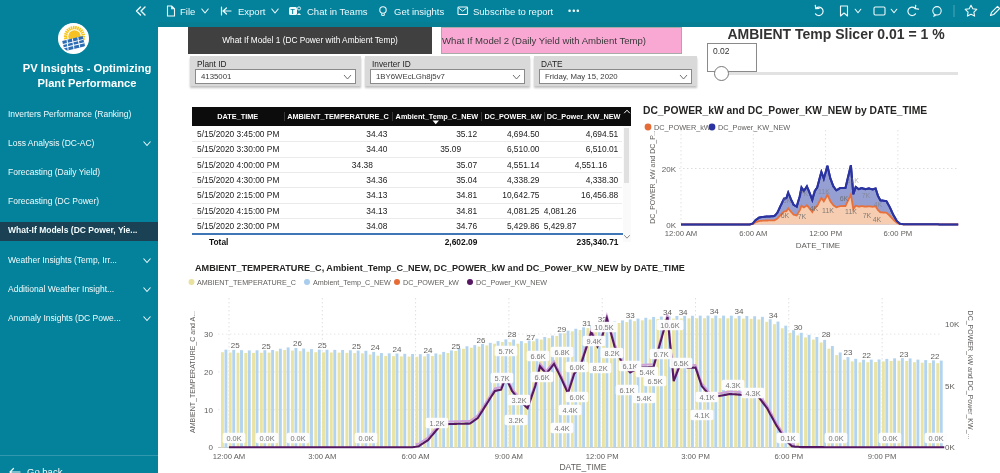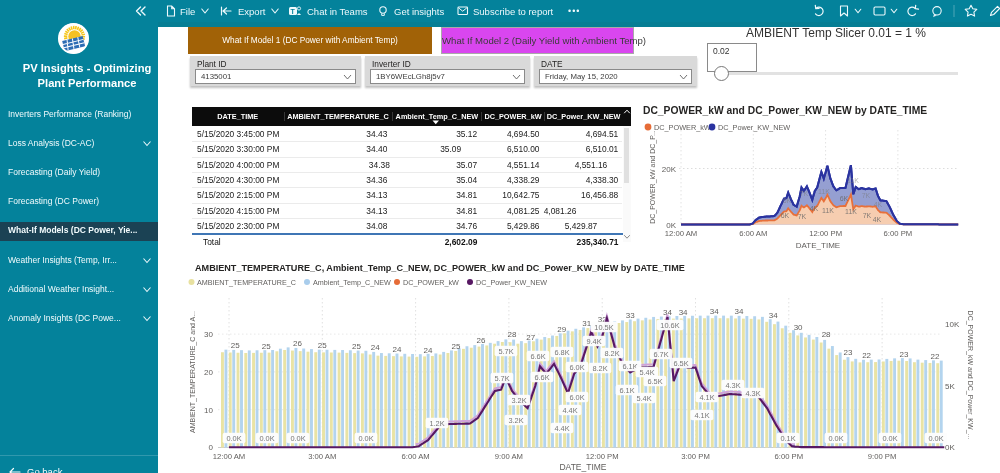--- a/index.html
+++ b/index.html
@@ -97,41 +97,41 @@
 <div class="abs" style="left:8px;top:313px;width:140px;color:#f2fbfd;font-size:8.5px;white-space:nowrap;overflow:hidden">Anomaly Insights (DC Powe...</div>
 <svg class="abs" style="left:142px;top:315px" width="10" height="8">
     <path d="M 1.5 1.5 L 5 5.5 L 8.5 1.5" stroke="#e8f6fa" stroke-width="1.1" fill="none"></path>
   </svg>
 <div class="abs" style="left:0;top:455px;width:158px;height:1px;background:rgba(255,255,255,0.18)"></div>
 <svg class="abs" style="left:8px;top:467px" width="14" height="10">
     <path d="M 12 5 H 2 M 5.5 1.5 L 2 5 L 5.5 8.5" stroke="#f2fbfd" stroke-width="1.2" fill="none" stroke-linecap="round" stroke-linejoin="round"></path>
   </svg>
 <div class="abs" style="left:27px;top:466px;color:#f2fbfd;font-size:9.5px">Go back</div>
 <div class="abs" style="left:158px;top:22px;width:842px;height:4.5px;background:#067e94"></div>
-<div class="abs" style="left:188px;top:26.5px;width:244px;height:27.5px;background:#a16207;color:#fff;font-size:8.3px;text-align:center;line-height:27.5px;white-space:nowrap">What If Model 1 (DC Power with Ambient Temp)</div>
-<div class="abs" style="left:441px;top:26.5px;width:193px;height:27.5px;background:#d946ef;border:1px solid #a9a9a9;color:#3a3a3a;font-size:9.6px;text-align:right;line-height:26px;white-space:nowrap">What If Model 2 (Daily Yield with Ambient Temp)</div>
+<div class="abs" style="left:188px;top:26.5px;width:244px;height:27.5px;background:#404040;color:#fff;font-size:8.3px;text-align:center;line-height:27.5px;white-space:nowrap">What If Model 1 (DC Power with Ambient Temp)</div>
+<div class="abs" style="left:441px;top:26.5px;width:241px;height:27.5px;background:#f9a8d4;border:1px solid #a9a9a9;color:#3a3a3a;font-size:9.6px;text-align:left;line-height:26px;white-space:nowrap">What If Model 2 (Daily Yield with Ambient Temp)</div>
 <div class="abs" style="left:190px;top:56px;width:171px;height:30px;background:#d9d9d9;box-shadow:0 2px 2px rgba(0,0,0,0.25)"></div>
 <div class="abs" style="left:197px;top:58.5px;color:#252423;font-size:8.3px">Plant ID</div>
 <div class="abs" style="left:195px;top:69px;width:161px;height:15px;background:#fff;border:1px solid #8a8a8a;color:#3b3b3b;font-size:7.8px;line-height:13.5px;padding-left:5px">4135001</div>
 <svg class="abs" style="left:343px;top:73.5px" width="9" height="6">
     <path d="M 1 1 L 4.5 5 L 8 1" stroke="#606060" stroke-width="0.9" fill="none"></path>
   </svg>
 <div class="abs" style="left:365px;top:56px;width:165px;height:30px;background:#d9d9d9;box-shadow:0 2px 2px rgba(0,0,0,0.25)"></div>
 <div class="abs" style="left:372px;top:58.5px;color:#252423;font-size:8.3px">Inverter ID</div>
 <div class="abs" style="left:370px;top:69px;width:155px;height:15px;background:#fff;border:1px solid #8a8a8a;color:#3b3b3b;font-size:7.8px;line-height:13.5px;padding-left:5px">1BY6WEcLGh8j5v7</div>
 <svg class="abs" style="left:512px;top:73.5px" width="9" height="6">
     <path d="M 1 1 L 4.5 5 L 8 1" stroke="#606060" stroke-width="0.9" fill="none"></path>
   </svg>
 <div class="abs" style="left:534px;top:56px;width:163px;height:30px;background:#d9d9d9;box-shadow:0 2px 2px rgba(0,0,0,0.25)"></div>
 <div class="abs" style="left:541px;top:58.5px;color:#252423;font-size:8.3px">DATE</div>
 <div class="abs" style="left:539px;top:69px;width:153px;height:15px;background:#fff;border:1px solid #8a8a8a;color:#3b3b3b;font-size:7.8px;line-height:13.5px;padding-left:5px">Friday, May 15, 2020</div>
 <svg class="abs" style="left:679px;top:73.5px" width="9" height="6">
     <path d="M 1 1 L 4.5 5 L 8 1" stroke="#606060" stroke-width="0.9" fill="none"></path>
   </svg>
-<div class="abs" style="left:690px;top:26px;width:292px;text-align:center;color:#333;font-size:12px;font-weight:normal">AMBIENT Temp Slicer 0.01 = 1 %</div>
+<div class="abs" style="left:690px;top:26px;width:292px;text-align:center;color:#333;font-size:14px;font-weight:bold">AMBIENT Temp Slicer 0.01 = 1 %</div>
 <div class="abs" style="left:707px;top:43px;width:50px;height:29px;background:#fff;border:1px solid #8a8a8a;color:#333;font-size:8.5px;line-height:15px;padding-left:5px">0.02</div>
 <div class="abs" style="left:729px;top:72px;width:229px;height:2.5px;background:#e2e2e2"></div>
 <div class="abs" style="left:713.5px;top:65.5px;width:15px;height:15px;background:#fff;border:1.5px solid #777;border-radius:50%"></div>
 <div class="abs" style="left:192px;top:106.5px;width:438.5px;height:19.5px;background:#0c0c0c"></div>
 <div class="abs" style="left:192px;top:112px;width:91.5px;color:#fff;font-size:7.3px;font-weight:bold;text-align:center;white-space:nowrap;overflow:hidden">DATE_TIME</div>
 <div class="abs" style="left:283.5px;top:112px;width:108px;border-left:1px solid rgba(255,255,255,0.18);color:#fff;font-size:7.3px;font-weight:bold;text-align:center;white-space:nowrap;overflow:hidden">AMBIENT_TEMPERATURE_C</div>
 <div class="abs" style="left:391.5px;top:112px;width:89.8px;border-left:1px solid rgba(255,255,255,0.18);color:#fff;font-size:7.3px;font-weight:bold;text-align:center;white-space:nowrap;overflow:hidden">Ambient_Temp_C_NEW</div>
 <div class="abs" style="left:481.3px;top:112px;width:62.4px;border-left:1px solid rgba(255,255,255,0.18);color:#fff;font-size:7.3px;font-weight:bold;text-align:center;white-space:nowrap;overflow:hidden">DC_POWER_kW</div>
 <div class="abs" style="left:543.7px;top:112px;width:78.8px;border-left:1px solid rgba(255,255,255,0.18);color:#fff;font-size:7.3px;font-weight:bold;text-align:center;white-space:nowrap;overflow:hidden">DC_Power_KW_NEW</div>
 <svg class="abs" style="left:432px;top:120px" width="8" height="5">
@@ -143,21 +143,21 @@
 <div class="abs" style="left:481.3px;top:129.0px;width:58.199999999999996px;padding-right:0px;color:#212121;font-size:8.4px;text-align:right;white-space:nowrap">4,694.50</div>
 <div class="abs" style="left:543.7px;top:129.0px;width:74.6px;padding-right:0px;color:#212121;font-size:8.4px;text-align:right;white-space:nowrap">4,694.51</div>
 <div class="abs" style="left:192px;top:141.35px;width:430px;height:1px;background:#ebebeb"></div>
 <div class="abs" style="left:192px;top:144.35px;width:87.3px;padding-left:5px;color:#212121;font-size:8.4px;text-align:left;white-space:nowrap">5/15/2020 3:30:00 PM</div>
 <div class="abs" style="left:283.5px;top:144.35px;width:103.8px;padding-right:0px;color:#212121;font-size:8.4px;text-align:right;white-space:nowrap">34.40</div>
 <div class="abs" style="left:391.5px;top:144.35px;width:85.6px;padding-right:16px;color:#212121;font-size:8.4px;text-align:right;white-space:nowrap">35.09</div>
 <div class="abs" style="left:481.3px;top:144.35px;width:58.199999999999996px;padding-right:0px;color:#212121;font-size:8.4px;text-align:right;white-space:nowrap">6,510.00</div>
 <div class="abs" style="left:543.7px;top:144.35px;width:74.6px;padding-right:0px;color:#212121;font-size:8.4px;text-align:right;white-space:nowrap">6,510.01</div>
 <div class="abs" style="left:192px;top:156.70px;width:430px;height:1px;background:#ebebeb"></div>
 <div class="abs" style="left:192px;top:159.7px;width:87.3px;padding-left:5px;color:#212121;font-size:8.4px;text-align:left;white-space:nowrap">5/15/2020 4:00:00 PM</div>
-<div class="abs" style="left:286px;top:159.7px;width:103.8px;padding-right:0px;color:#212121;font-size:8.4px;text-align:right;white-space:nowrap">34.38</div>
+<div class="abs" style="left:269px;top:159.7px;width:103.8px;padding-right:0px;color:#212121;font-size:8.4px;text-align:right;white-space:nowrap">34.38</div>
 <div class="abs" style="left:391.5px;top:159.7px;width:85.6px;padding-right:0px;color:#212121;font-size:8.4px;text-align:right;white-space:nowrap">35.07</div>
 <div class="abs" style="left:481.3px;top:159.7px;width:58.199999999999996px;padding-right:0px;color:#212121;font-size:8.4px;text-align:right;white-space:nowrap">4,551.14</div>
 <div class="abs" style="left:543.7px;top:159.7px;width:74.6px;padding-right:11px;color:#212121;font-size:8.4px;text-align:right;white-space:nowrap">4,551.16</div>
 <div class="abs" style="left:192px;top:172.05px;width:430px;height:1px;background:#ebebeb"></div>
 <div class="abs" style="left:192px;top:175.04999999999998px;width:87.3px;padding-left:5px;color:#212121;font-size:8.4px;text-align:left;white-space:nowrap">5/15/2020 4:30:00 PM</div>
 <div class="abs" style="left:283.5px;top:175.04999999999998px;width:103.8px;padding-right:0px;color:#212121;font-size:8.4px;text-align:right;white-space:nowrap">34.36</div>
 <div class="abs" style="left:391.5px;top:175.04999999999998px;width:85.6px;padding-right:0px;color:#212121;font-size:8.4px;text-align:right;white-space:nowrap">35.04</div>
 <div class="abs" style="left:481.3px;top:175.04999999999998px;width:58.199999999999996px;padding-right:0px;color:#212121;font-size:8.4px;text-align:right;white-space:nowrap">4,338.29</div>
 <div class="abs" style="left:543.7px;top:175.04999999999998px;width:74.6px;padding-right:0px;color:#212121;font-size:8.4px;text-align:right;white-space:nowrap">4,338.30</div>
 <div class="abs" style="left:192px;top:187.40px;width:430px;height:1px;background:#ebebeb"></div>
@@ -170,24 +170,24 @@
 <div class="abs" style="left:192px;top:205.74999999999997px;width:87.3px;padding-left:5px;color:#212121;font-size:8.4px;text-align:left;white-space:nowrap">5/15/2020 4:15:00 PM</div>
 <div class="abs" style="left:283.5px;top:205.74999999999997px;width:103.8px;padding-right:0px;color:#212121;font-size:8.4px;text-align:right;white-space:nowrap">34.13</div>
 <div class="abs" style="left:391.5px;top:205.74999999999997px;width:85.6px;padding-right:0px;color:#212121;font-size:8.4px;text-align:right;white-space:nowrap">34.81</div>
 <div class="abs" style="left:481.3px;top:205.74999999999997px;width:58.199999999999996px;padding-right:0px;color:#212121;font-size:8.4px;text-align:right;white-space:nowrap">4,081.25</div>
 <div class="abs" style="left:543.7px;top:205.74999999999997px;width:74.6px;padding-right:0px;color:#212121;font-size:8.4px;white-space:nowrap">4,081.26</div>
 <div class="abs" style="left:192px;top:218.10px;width:430px;height:1px;background:#ebebeb"></div>
 <div class="abs" style="left:192px;top:221.09999999999997px;width:87.3px;padding-left:5px;color:#212121;font-size:8.4px;text-align:center;white-space:nowrap">5/15/2020 2:30:00 PM</div>
 <div class="abs" style="left:283.5px;top:221.09999999999997px;width:103.8px;padding-right:0px;color:#212121;font-size:8.4px;text-align:right;white-space:nowrap">34.08</div>
 <div class="abs" style="left:391.5px;top:221.09999999999997px;width:85.6px;padding-right:0px;color:#212121;font-size:8.4px;text-align:right;white-space:nowrap">34.76</div>
 <div class="abs" style="left:481.3px;top:221.09999999999997px;width:58.199999999999996px;padding-right:0px;color:#212121;font-size:8.4px;text-align:right;white-space:nowrap">5,429.86</div>
-<div class="abs" style="left:543.7px;top:221.09999999999997px;width:74.6px;padding-right:0px;color:#212121;font-size:8.4px;text-align:center;white-space:nowrap">5,429.87</div>
+<div class="abs" style="left:543.7px;top:221.09999999999997px;width:74.6px;padding-right:0px;color:#212121;font-size:8.4px;text-align:left;white-space:nowrap">5,429.87</div>
 <div class="abs" style="left:192px;top:233.45px;width:430px;height:1px;background:#ebebeb"></div>
 <div class="abs" style="left:192px;top:233.45px;width:438.5px;height:1.6px;background:#3f76b5"></div>
-<div class="abs" style="left:203px;top:237.45px;color:#111;font-size:8.4px;font-weight:normal">Total</div>
+<div class="abs" style="left:209px;top:237.45px;color:#111;font-size:8.4px;font-weight:bold">Total</div>
 <div class="abs" style="left:391.5px;top:237.45px;width:85.8px;color:#111;font-size:8.4px;font-weight:bold;text-align:right">2,602.09</div>
 <div class="abs" style="left:543.7px;top:237.45px;width:74.8px;color:#111;font-size:8.4px;font-weight:bold;text-align:right">235,340.71</div>
 <div class="abs" style="left:622.5px;top:106.5px;width:8px;height:19.5px;background:#0c0c0c"></div>
 <svg class="abs" style="left:622.5px;top:109px" width="8" height="6">
     <path d="M 1.2 4.2 L 4 1.2 L 6.8 4.2" stroke="#fff" stroke-width="1" fill="none"></path>
   </svg>
 <div class="abs" style="left:622.5px;top:126px;width:8px;height:116px;background:#fafafa"></div>
 <div class="abs" style="left:624px;top:128px;width:5px;height:55px;background:#e0e0e0"></div>
 <svg class="abs" style="left:622.5px;top:234px" width="8" height="6">
     <path d="M 1.2 1.2 L 4 4.2 L 6.8 1.2" stroke="#888" stroke-width="1" fill="none"></path>

